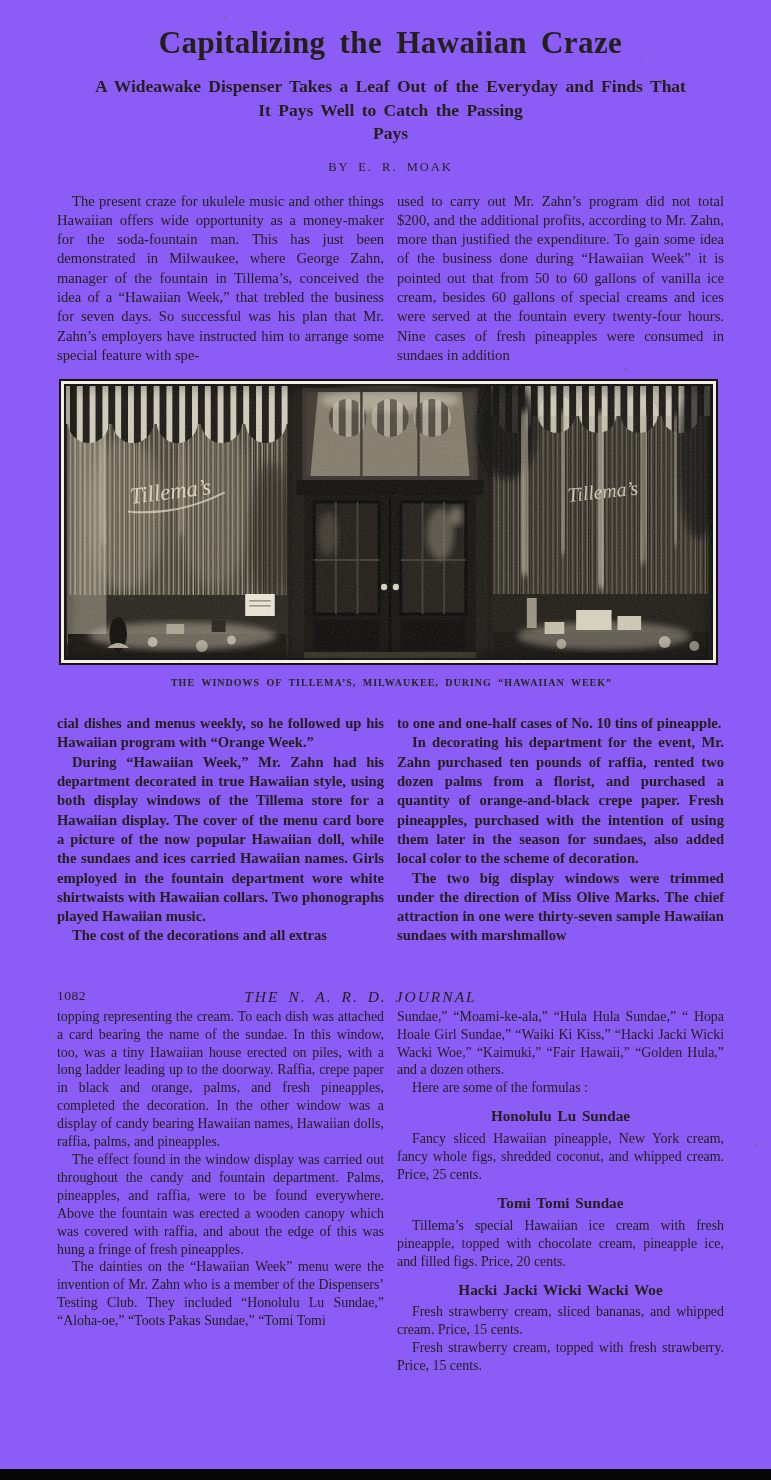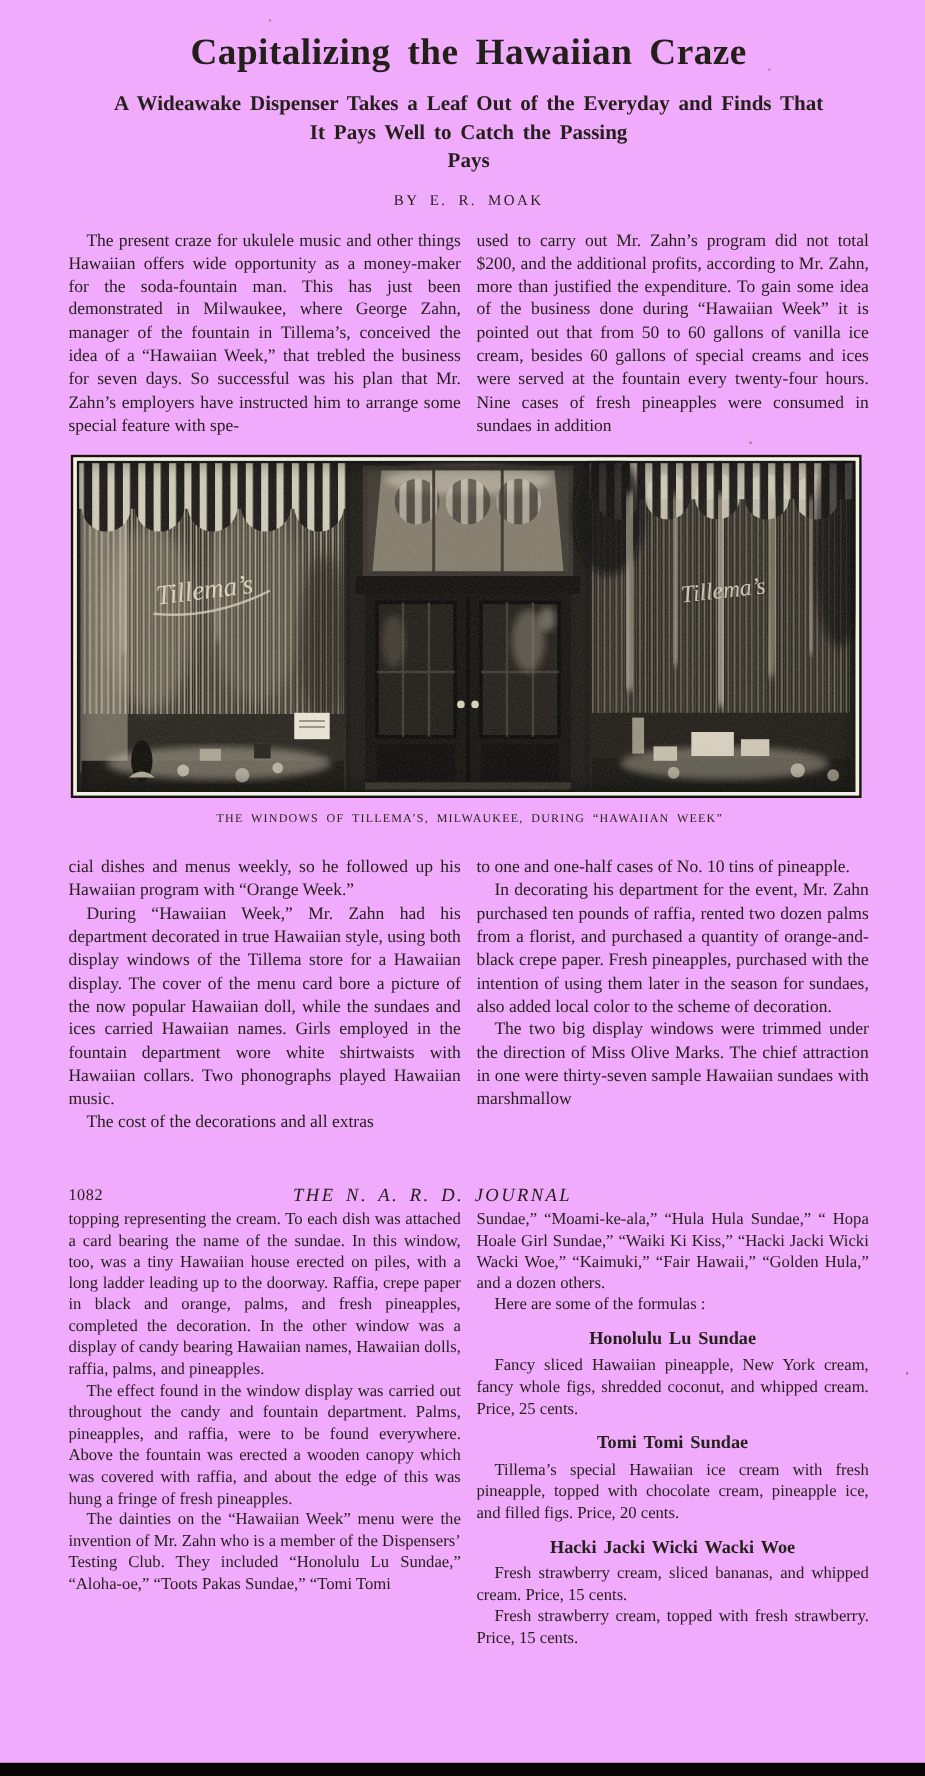--- a/index.html
+++ b/index.html
@@ -1,50 +1,50 @@
 <!DOCTYPE html>
 <html><head>
 <meta charset="utf-8">
 <style>
   html,body { margin:0; padding:0; background:#ffffff; }
   .sheet {
     position:relative; width:771px; height:1480px;
-    background:#f0abfc; color:#231f19; overflow:hidden;
+    background:#8b5cf6; color:#231f19; overflow:hidden;
     font-family:"Liberation Serif","DejaVu Serif",serif;
     -webkit-font-smoothing:antialiased;
   }
   .content { padding:0 47px 0 57px; }
   .title {
     margin:26px 0 0; text-align:center; font-size:31px; line-height:34px;
     font-weight:700; word-spacing:6px; letter-spacing:.4px;
   }
   .subtitle {
     margin:15px 10px 0; text-align:center; font-size:17.5px; line-height:23.5px;
     font-weight:700; word-spacing:3px;
   }
   .byline {
     margin-top:14px; text-align:center; font-size:12.5px;
     letter-spacing:2px; word-spacing:4px; font-weight:400;
   }
   .cols { display:flex; gap:13px; text-align:justify; }
   .col { flex:1; min-width:0; }
   .s1, .s2 { font-size:14.6px; line-height:19.3px; }
   .s1 { margin-top:17px; }
-  .s2 { margin-top:26px; }
+  .s2 { margin-top:26px;font-weight:bold; }
   .s3 { margin-top:0; font-size:13.9px; line-height:17.9px; }
   p.p { margin:0; hyphens:none; }
   p.ind { text-indent:15px; }
   figure { margin:14px 0 0 2px; }
   .photo-frame {
     border:2px solid #16130f; background:#f2efe5; padding:3px;
     width:659px; box-sizing:border-box;
   }
   .photo-frame svg { display:block; width:100%; height:276px; }
   figcaption {
-    margin-top:12px; text-align:center; font-size:10px; font-weight:400;
+    margin-top:12px; text-align:center; font-size:10px; font-weight:700;
     letter-spacing:1px; word-spacing:3px; color:#2a251e;
   }
   .jheader { position:relative; margin-top:42px; height:20px; }
   .pageno { position:absolute; left:0; top:0; font-size:13.5px; letter-spacing:.5px; }
   .jtitle {
     position:absolute; left:0; right:60px; top:0; text-align:center;
     font-style:italic; font-size:15.5px; letter-spacing:2px; word-spacing:3px;
   }
   .fhead {
     margin:10px 0 5px; text-align:center; font-size:15.2px; font-weight:700;

